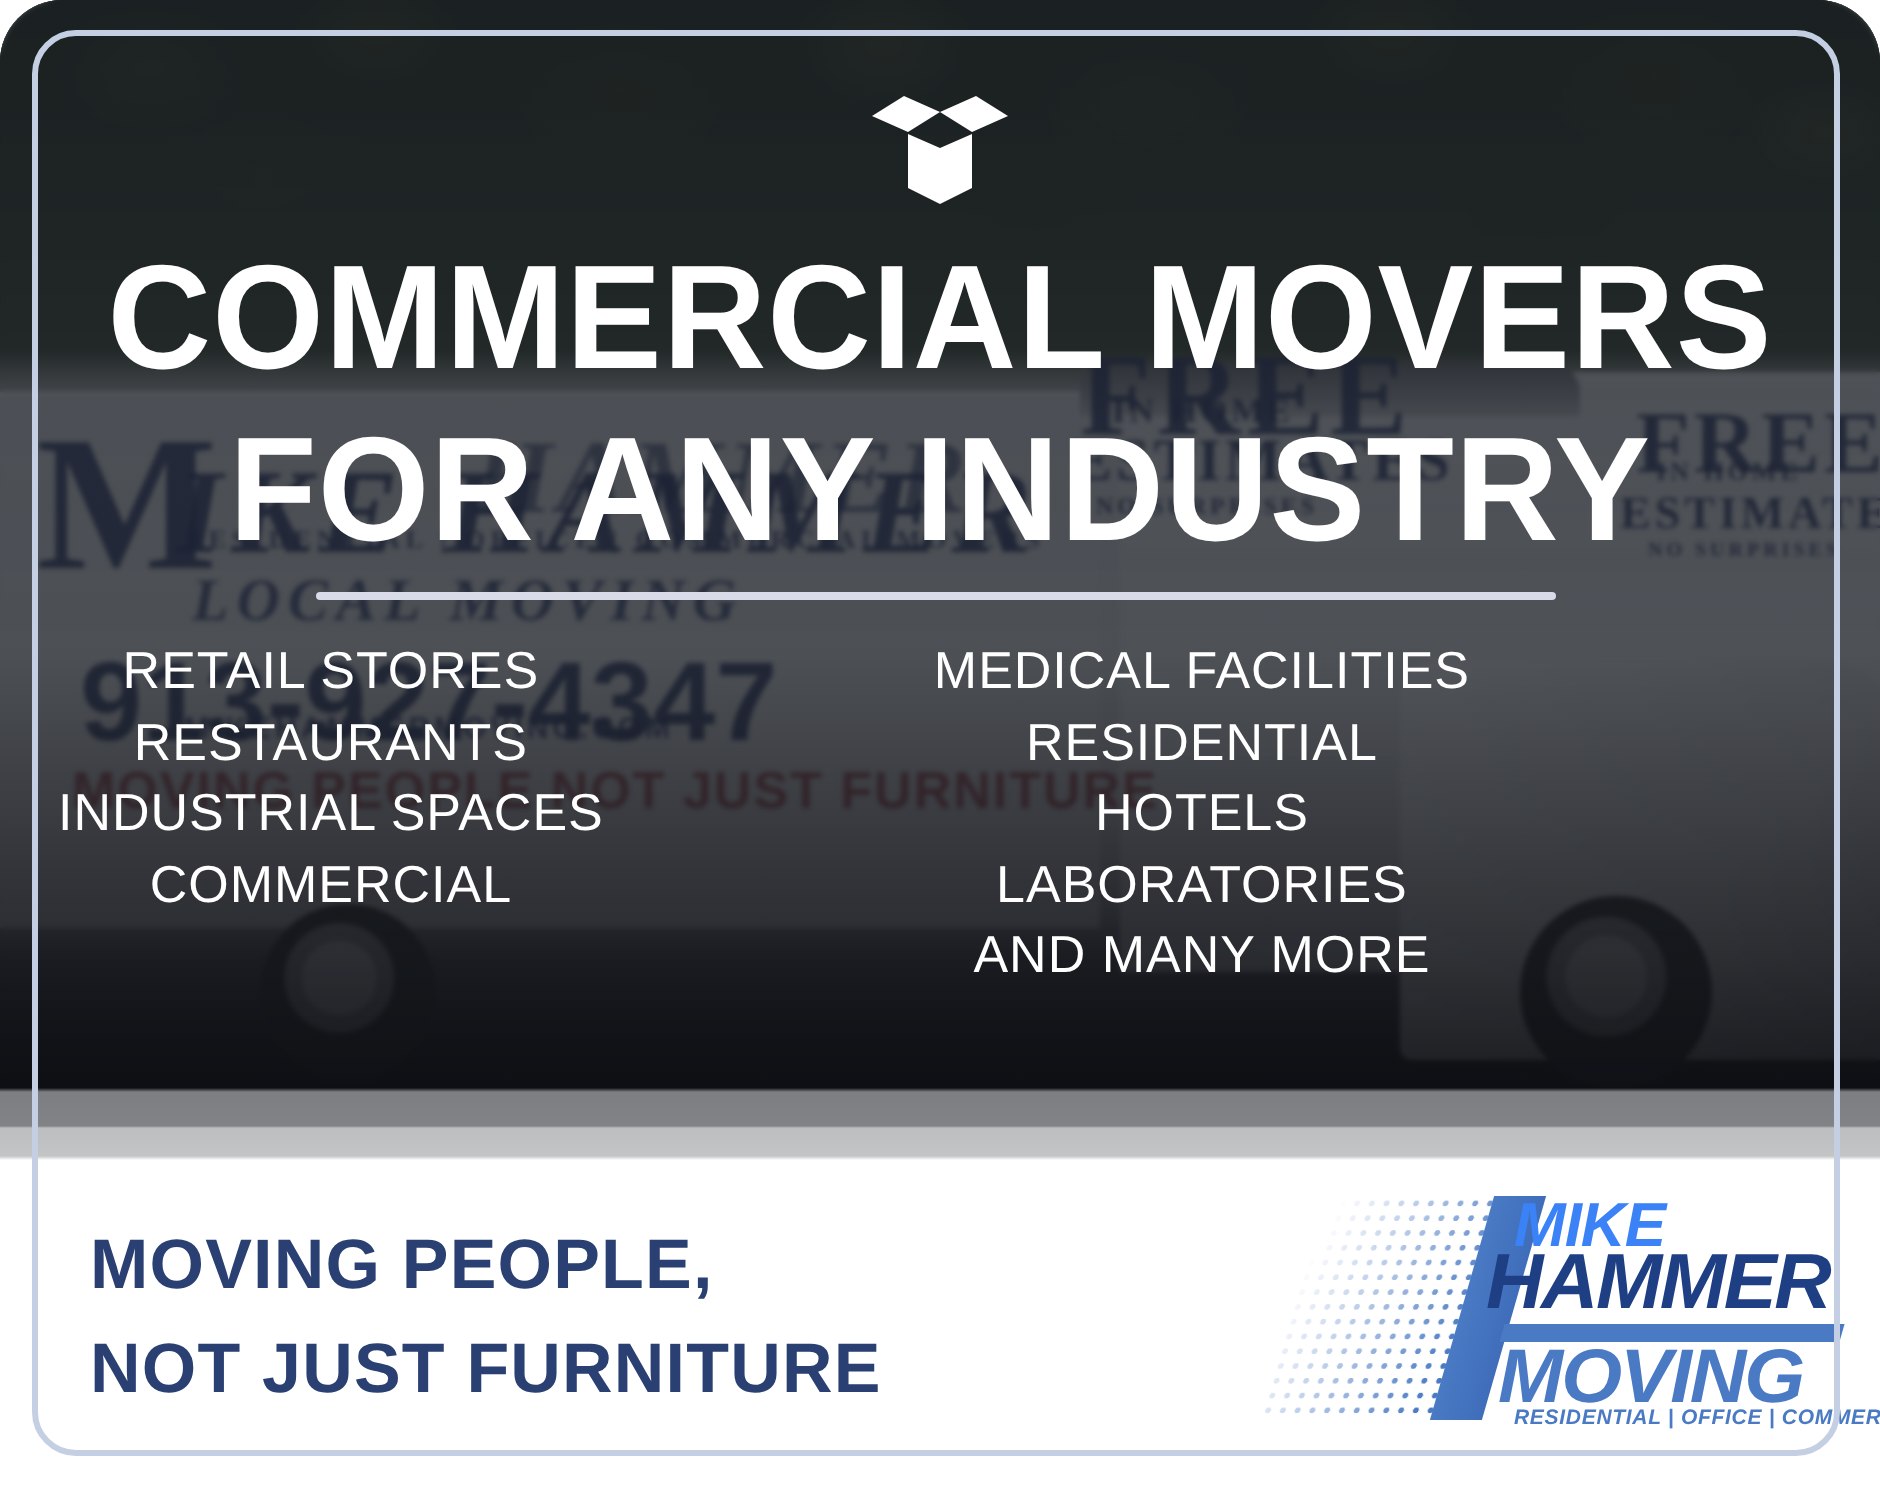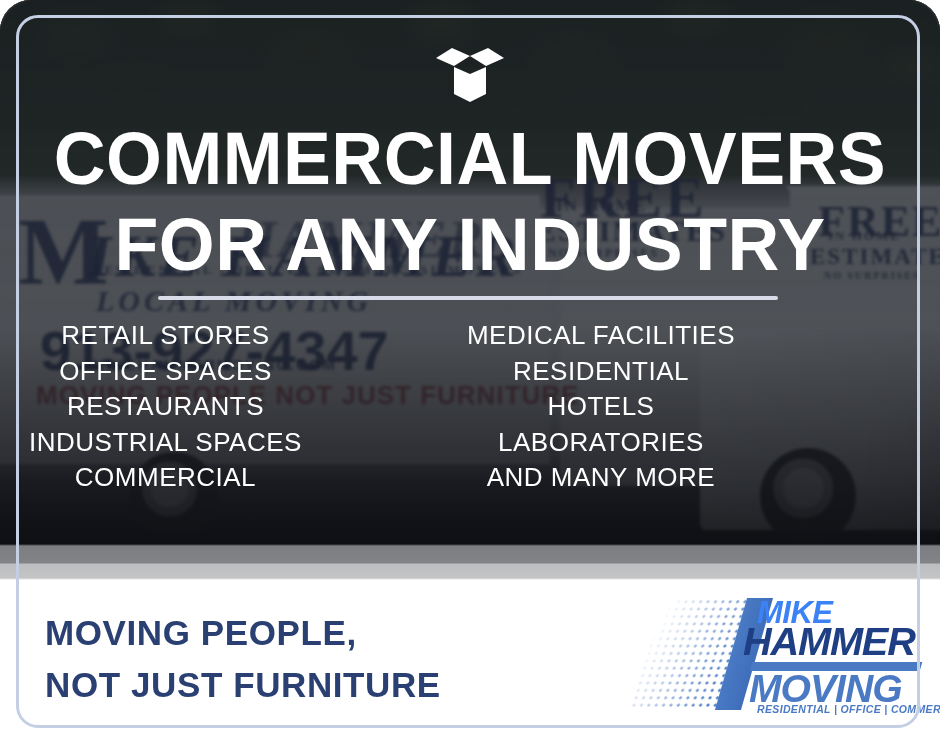--- a/index.html
+++ b/index.html
@@ -355,21 +355,20 @@
   <div class="headline">
     <span class="l1">COMMERCIAL MOVERS</span>
     <span class="l2">FOR ANY INDUSTRY</span>
   </div>
 
   <div class="divider"></div>
 
   <div class="lists">
     <div class="list-col left">
       <div>RETAIL STORES</div>
-      <div>OFFICE SPACES</div>
       <div>RESTAURANTS</div>
       <div>INDUSTRIAL SPACES</div>
       <div>COMMERCIAL</div>
     </div>
     <div class="list-col right">
       <div>MEDICAL FACILITIES</div>
       <div>RESIDENTIAL</div>
       <div>HOTELS</div>
       <div>LABORATORIES</div>
       <div>AND MANY MORE</div>

